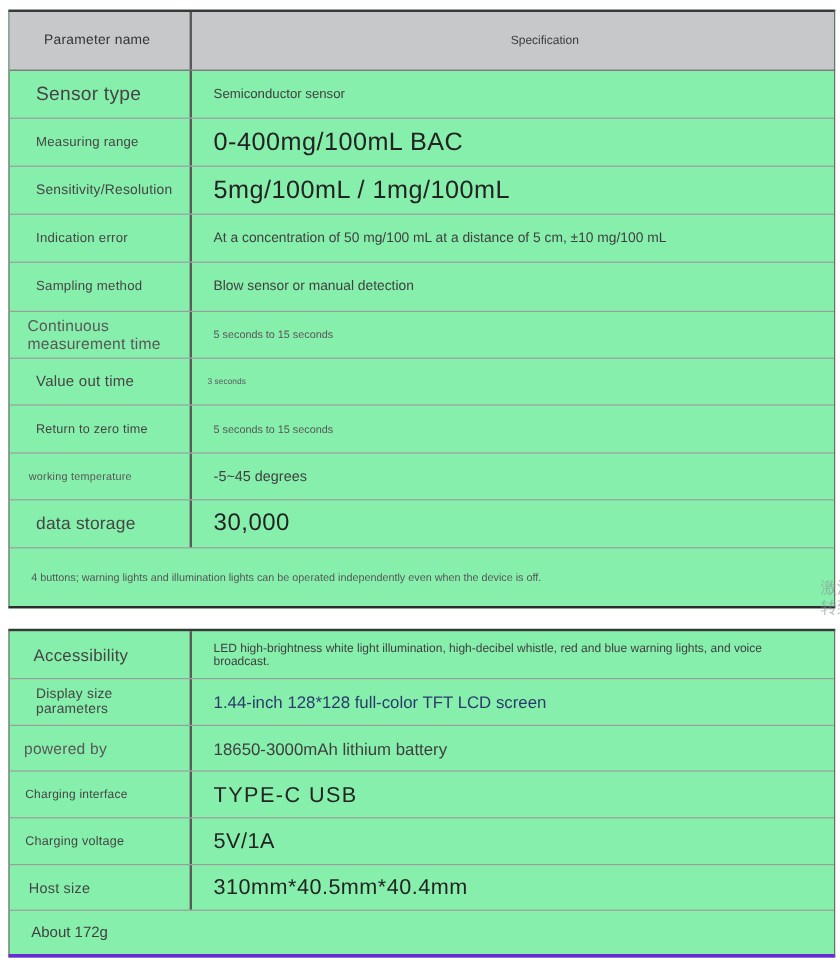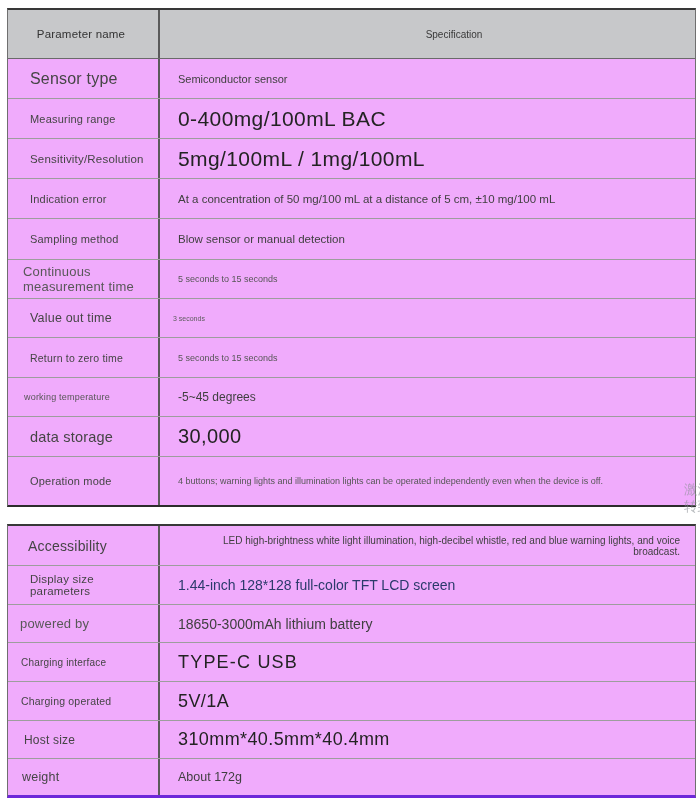--- a/index.html
+++ b/index.html
@@ -6,35 +6,34 @@
   body{
     width:700px;height:807px;position:relative;overflow:hidden;
     background:#ffffff;
     font-family:"Liberation Sans","DejaVu Sans",sans-serif;
     color:#3c3c3c;
   }
   .spec-table{
     position:absolute;left:7px;width:689px;box-sizing:border-box;
     border-left:1px solid #6f6f6f;border-right:1px solid #6f6f6f;
     border-top:2px solid #383838;border-bottom:2px solid #2c2c2c;
-    background:#f0abfc;
+    background:#86efac;
   }
   #table1{top:8px;}
   #table2{top:524px;border-bottom:3px solid #6d28d9;}
   .row{display:flex;box-sizing:border-box;border-bottom:1px solid #9d9d9d;}
   .row:last-child{border-bottom:none;}
   .cell-l{
     width:152px;box-sizing:border-box;border-right:2px solid #5a5a5a;
     display:flex;align-items:center;padding-left:22px;padding-right:4px;
     color:#454545;letter-spacing:.2px;
   }
   .cell-r{
     flex:1;display:flex;align-items:center;padding-left:18px;padding-right:15px;
     color:#3f3f3f;
-    text-align:right;
   }
   .header-row{height:49px;background:#c7c8ca;border-bottom:1px solid #6a6a6a;}
   .header-row .cell-l{justify-content:center;padding-left:0;font-size:11.5px;color:#333;}
   .header-row .cell-r{justify-content:center;padding-left:68px;font-size:10px;color:#3a3a3a;}
   
   .h40{height:40px}.h41{height:41px}.h39{height:39px}.h48{height:48px}
   
   .h38{height:38px}.h36{height:36px}
   
   .fs7{font-size:7px;color:#5c5c5c}
@@ -117,21 +116,20 @@
     <div class="cell-l fs9 pl16">working temperature</div>
     <div class="cell-r fs12">-5~45 degrees</div>
   </div>
 
   <div class="row h40">
     <div class="cell-l fs145">data storage</div>
     <div class="cell-r fs19 strong">30,000</div>
   </div>
 
   <div class="row h48">
-    <div class="cell-l fs11">Operation mode</div>
     <div class="cell-r fs9">4 buttons; warning lights and illumination lights can be operated independently even when the device is off.</div>
   </div>
 </div>
 
 <div class="spec-table" id="table2">
   <div class="row h40">
     <div class="cell-l fs14 pl20">Accessibility</div>
     <div class="cell-r fs10">LED high-brightness white light illumination, high-decibel whistle, red and blue warning lights, and voice broadcast.</div>
   </div>
 
@@ -144,31 +142,30 @@
     <div class="cell-l fs85 pl12">powered by</div>
     <div class="cell-r fs14">18650-3000mAh lithium battery</div>
   </div>
 
   <div class="row h39">
     <div class="cell-l fs10 pl13">Charging interface</div>
     <div class="cell-r fs18 strong lsp">TYPE-C USB</div>
   </div>
 
   <div class="row h39">
-    <div class="cell-l fs105 pl13">Charging operated</div>
+    <div class="cell-l fs105 pl13">Charging voltage</div>
     <div class="cell-r fs18 strong">5V/1A</div>
   </div>
 
   <div class="row h38">
     <div class="cell-l fs155 pl16">Host size</div>
     <div class="cell-r fs18 strong">310mm*40.5mm*40.4mm</div>
   </div>
 
   <div class="row h36">
-    <div class="cell-l fs125 pl14">weight</div>
     <div class="cell-r fs125">About 172g</div>
   </div>
 </div>
 
 <div class="watermark">
   <div>激活</div>
   <div>转到</div>
 </div>
 
 </body></html>

